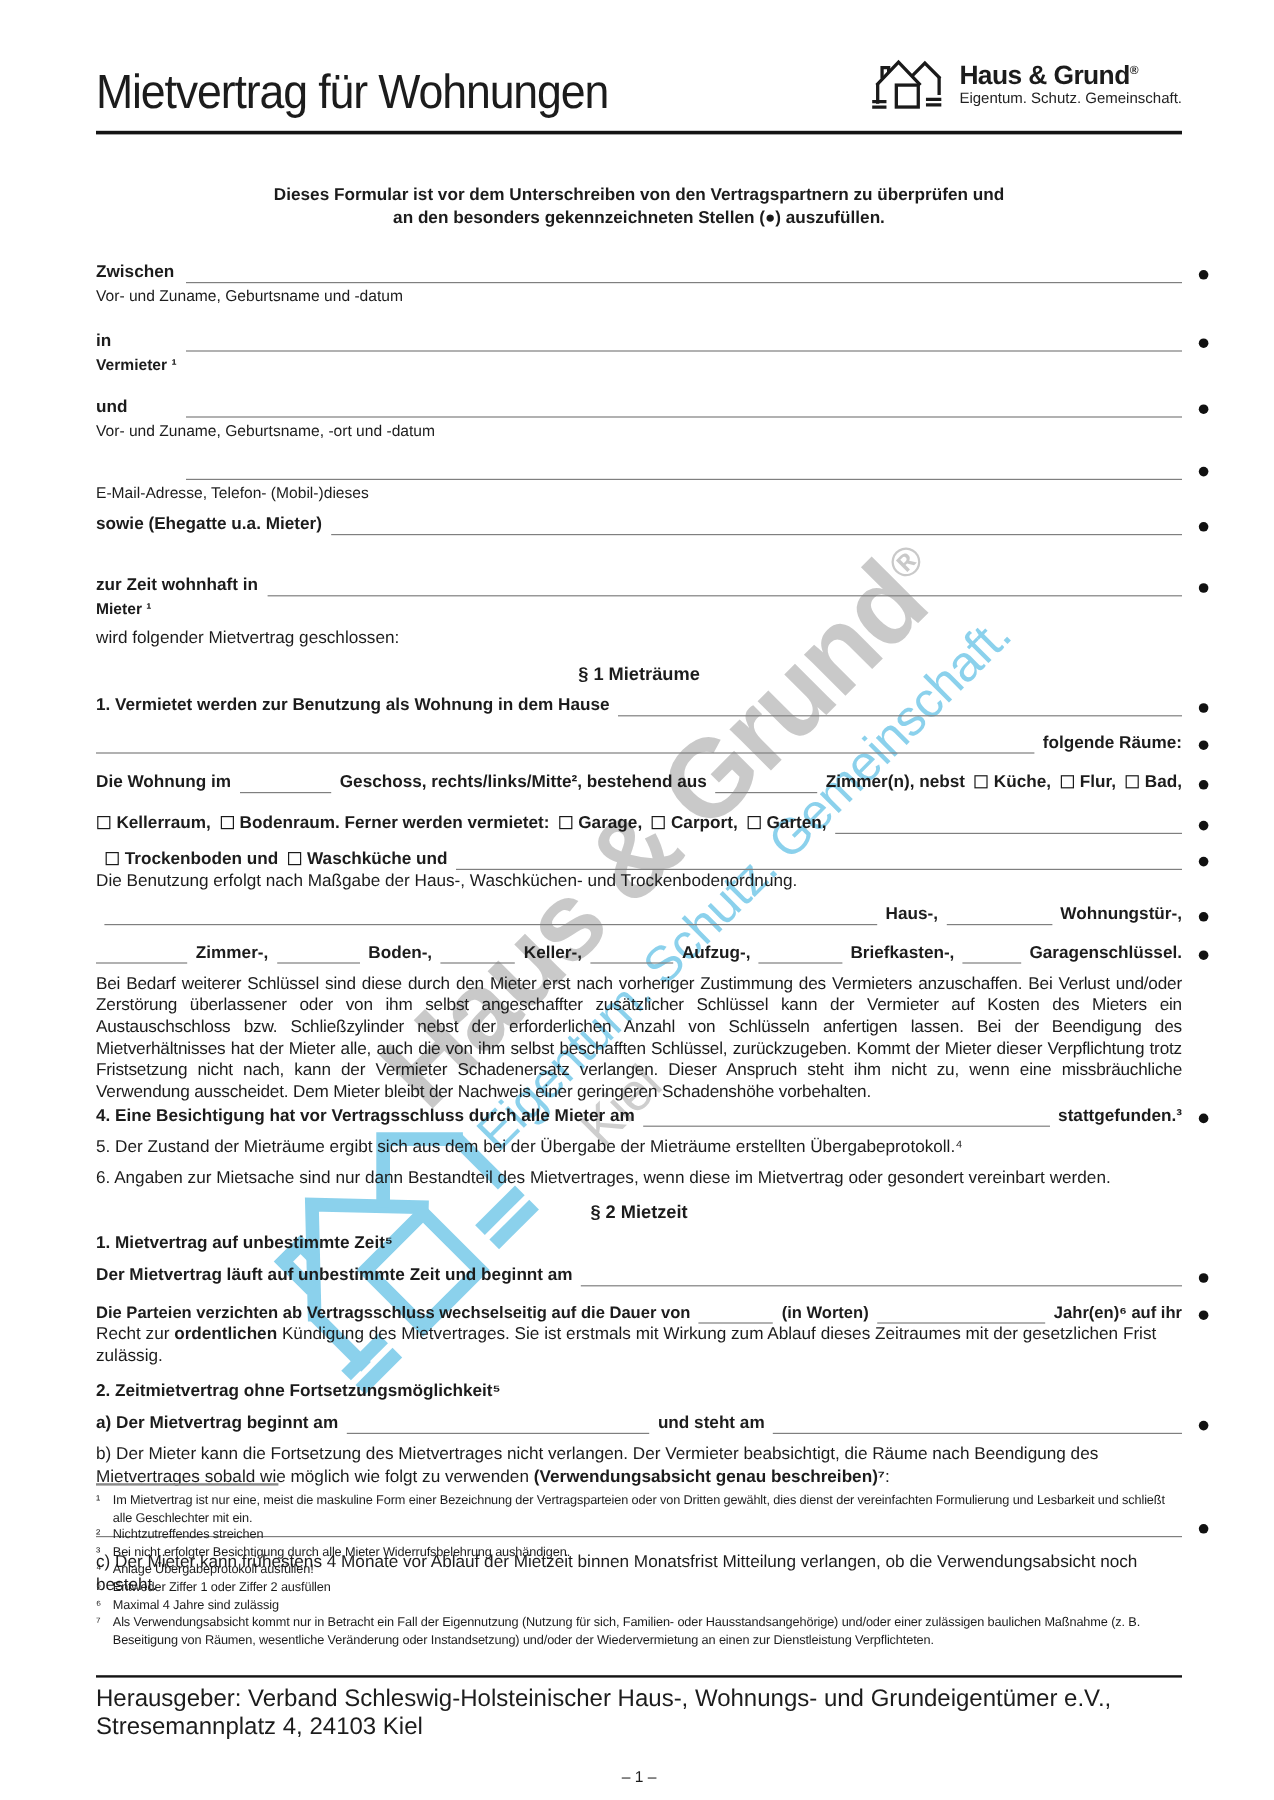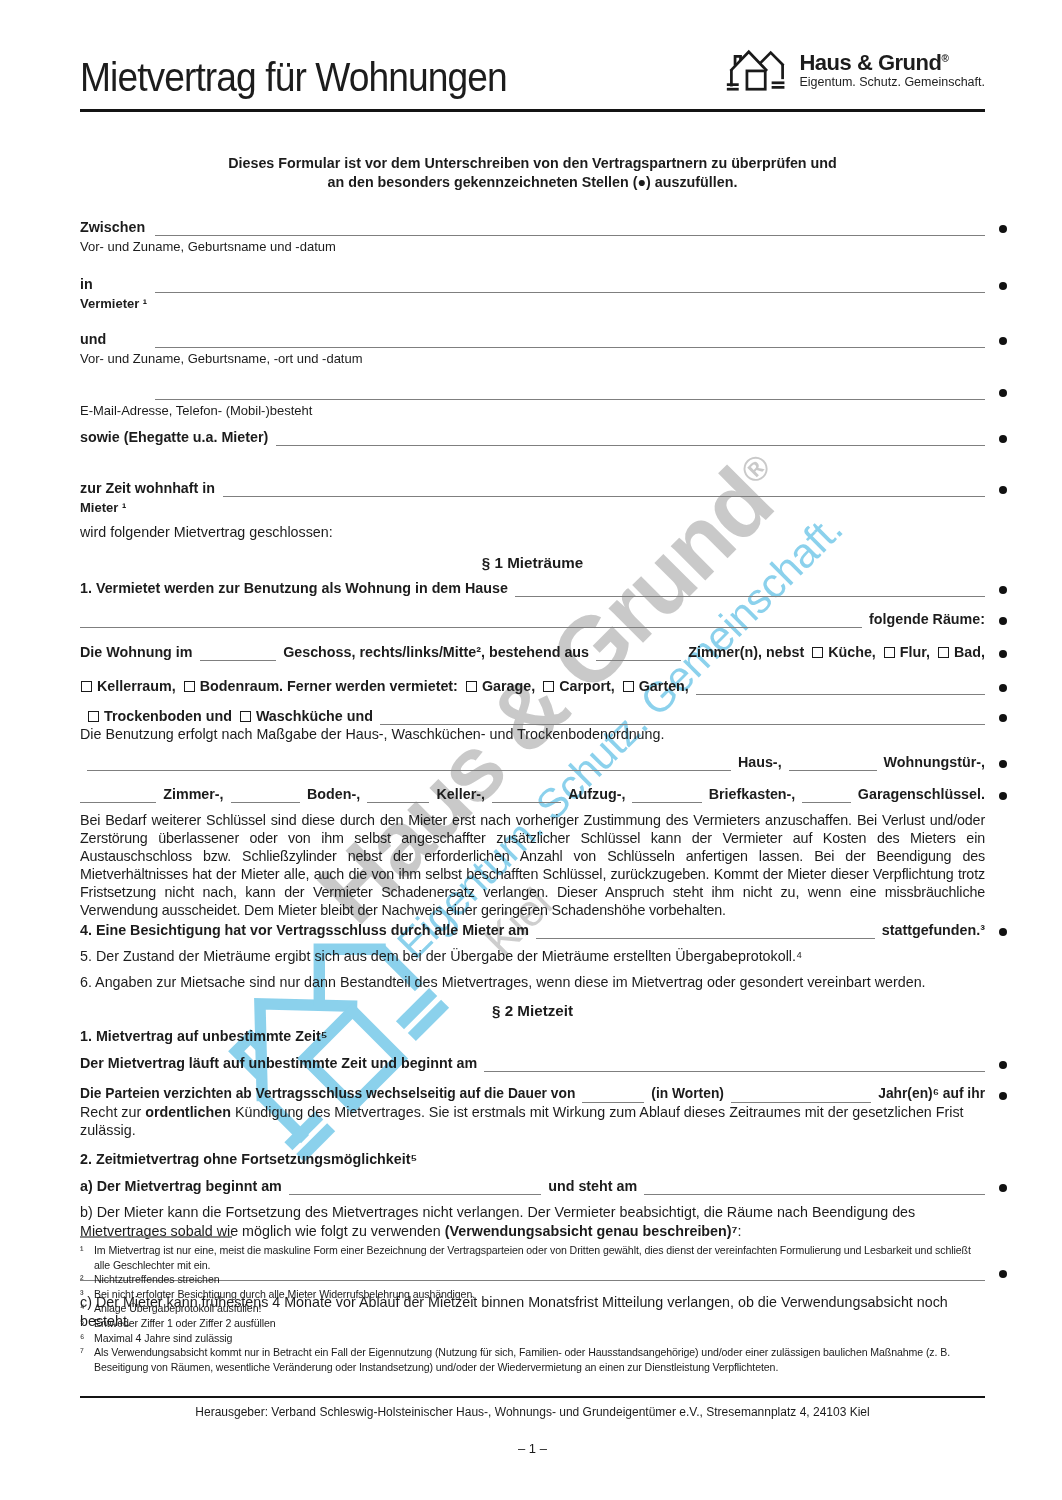--- a/index.html
+++ b/index.html
@@ -47,21 +47,21 @@
   
   .footnotes{ position:absolute; left:80px; right:77px; top:1236px; z-index:1; }
   .fn-rule{ border:0; border-top:2.5px solid #8a8a8a; width:152px; margin-bottom:5px; }
   .fn{ display:flex; font-size:10.6px; line-height:14.6px; letter-spacing:-.1px; }
   .fnm{ flex:0 0 14px; }
   .fnt{ flex:1; }
 
   
   .footer{ position:absolute; left:80px; right:77px; top:1396px; z-index:1; }
   .footer-rule{ border:0; border-top:2.5px solid #141414; }
-  .publisher{ font-size:12px; margin-top:7px;text-align:center; }
+  .publisher{ font-size:20px; margin-top:7px; }
   .pageno{ text-align:center; font-size:13px; margin-top:22px; }
 
   
   .watermark{ position:absolute; left:560px; top:740px; width:0; height:0;
               transform:rotate(-45deg); z-index:0; pointer-events:none; }
   .wm-main{ position:absolute; left:-277px; top:-94px; font-size:92px; font-weight:bold;
             color:var(--wm-gray); opacity:.55; white-space:nowrap; letter-spacing:-2px; }
   .wm-main sup{ font-size:34px; }
   .wm-tag{ position:absolute; left:-259px; top:16px; font-size:42px; color:var(--wm-blue);
            opacity:.8; white-space:nowrap; letter-spacing:-.5px; }
@@ -140,21 +140,21 @@
       <span class="fline"></span>
       <span class="dot"></span>
     </div>
     <div class="fcap">Vor- und Zuname, Geburtsname, -ort und -datum</div>
 
     <div class="frow" style="margin-top:17px">
       <span class="flabel"></span>
       <span class="fline"></span>
       <span class="dot"></span>
     </div>
-    <div class="fcap">E-Mail-Adresse, Telefon- (Mobil-)besteht</div>
+    <div class="fcap">E-Mail-Adresse, Telefon- (Mobil-)dieses</div>
 
     <div class="frow" style="margin-top:8px">
       <span class="flabel auto">sowie (Ehegatte u.a. Mieter)</span>
       <span class="fline"></span>
       <span class="dot"></span>
     </div>
 
     <div class="frow" style="margin-top:33px">
       <span class="flabel auto">zur Zeit wohnhaft in</span>
       <span class="fline"></span>

